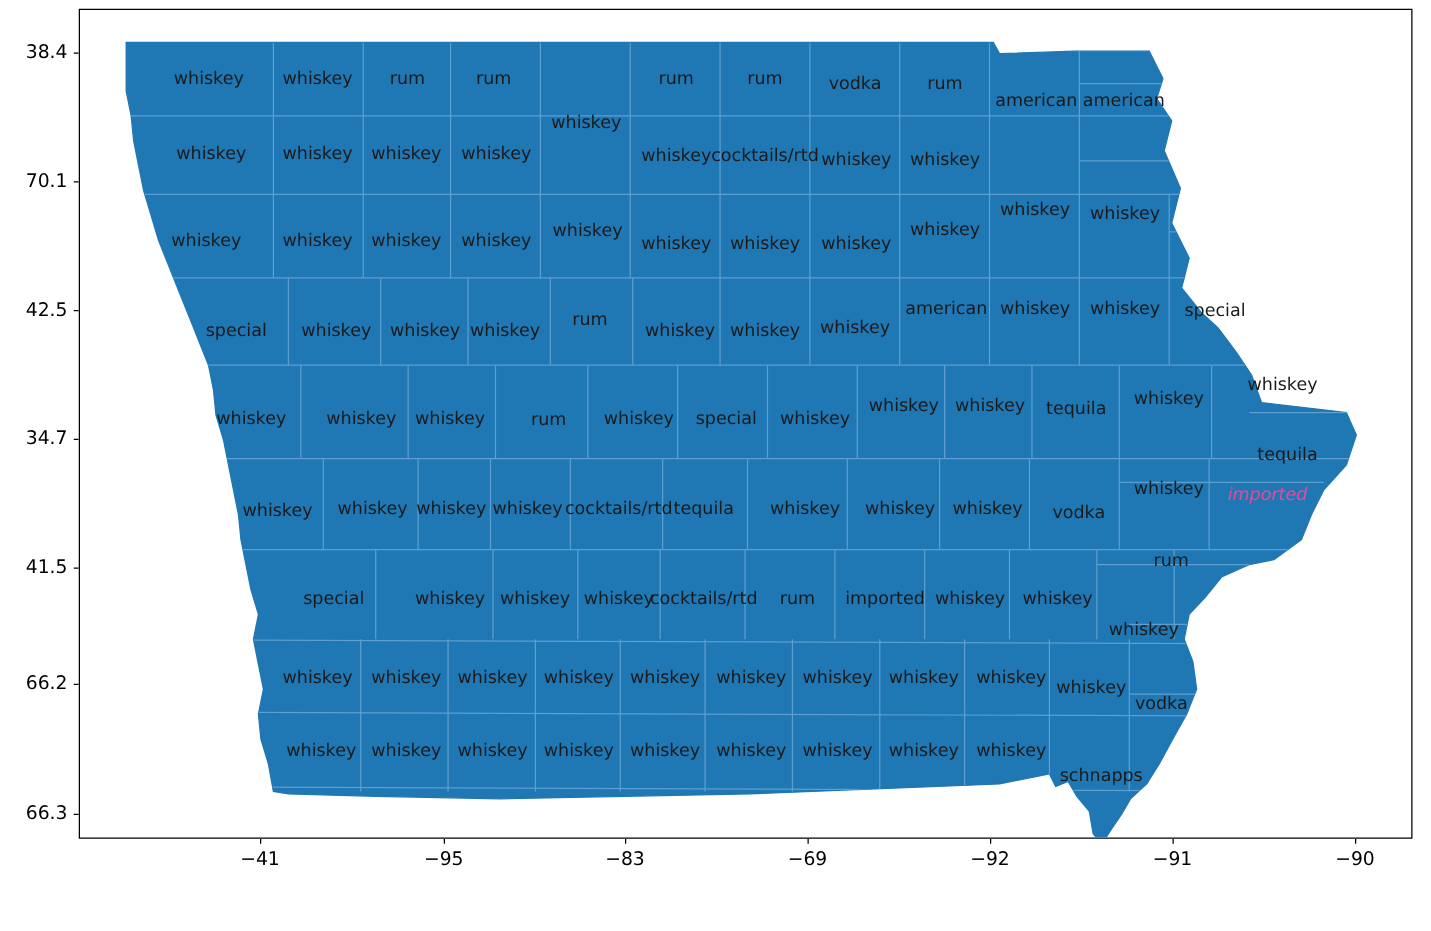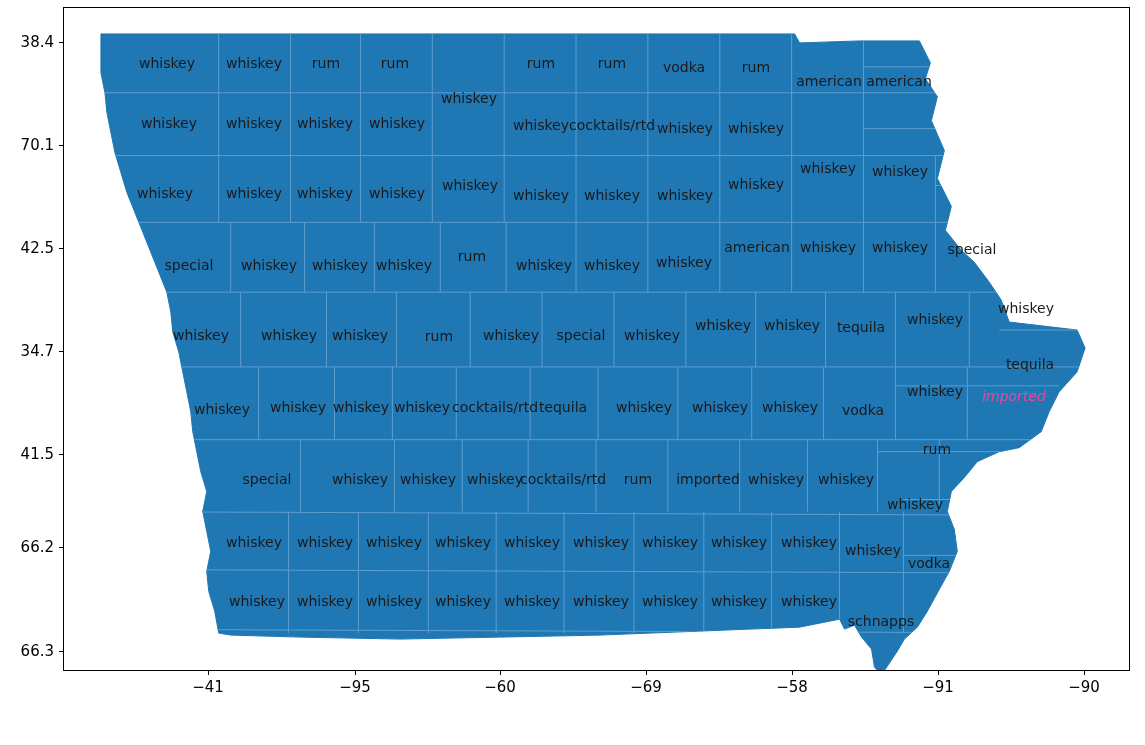--- a/index.html
+++ b/index.html
@@ -102,25 +102,25 @@
       <div class="tick-mark ytick-mark" style="top: 651px;"></div>
       <div class="tick-label ytick-label" style="top: 651px; right: 1091px;">66.3</div>
     </div>
 
   <div id="xtick-labels">
       <div class="tick-mark xtick-mark" style="left: 208px;"></div>
       <div class="tick-label xtick-label" style="left: 208px; top: 680px;">−41</div>
       <div class="tick-mark xtick-mark" style="left: 355px;"></div>
       <div class="tick-label xtick-label" style="left: 355px; top: 680px;">−95</div>
       <div class="tick-mark xtick-mark" style="left: 500px;"></div>
-      <div class="tick-label xtick-label" style="left: 500px; top: 680px;">−60</div>
+      <div class="tick-label xtick-label" style="left: 500px; top: 680px;">−83</div>
       <div class="tick-mark xtick-mark" style="left: 646px;"></div>
       <div class="tick-label xtick-label" style="left: 646px; top: 680px;">−69</div>
       <div class="tick-mark xtick-mark" style="left: 792px;"></div>
-      <div class="tick-label xtick-label" style="left: 792px; top: 680px;">−58</div>
+      <div class="tick-label xtick-label" style="left: 792px; top: 680px;">−92</div>
       <div class="tick-mark xtick-mark" style="left: 938px;"></div>
       <div class="tick-label xtick-label" style="left: 938px; top: 680px;">−91</div>
       <div class="tick-mark xtick-mark" style="left: 1084px;"></div>
       <div class="tick-label xtick-label" style="left: 1084px; top: 680px;">−90</div>
     </div>
 
   <div id="axes">
 
     <svg id="map-svg" viewBox="0 0 1067 664" preserveAspectRatio="none">
       <defs>

